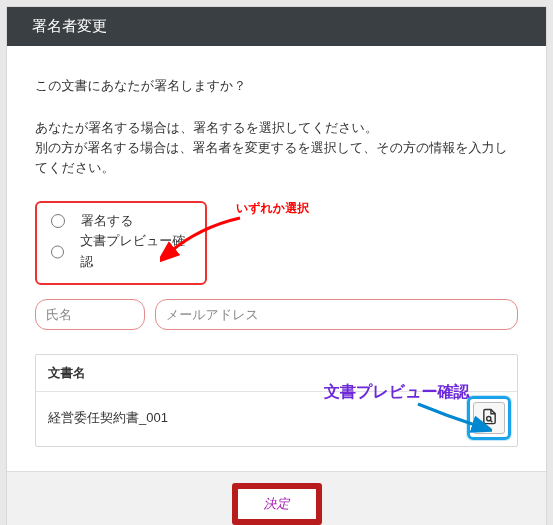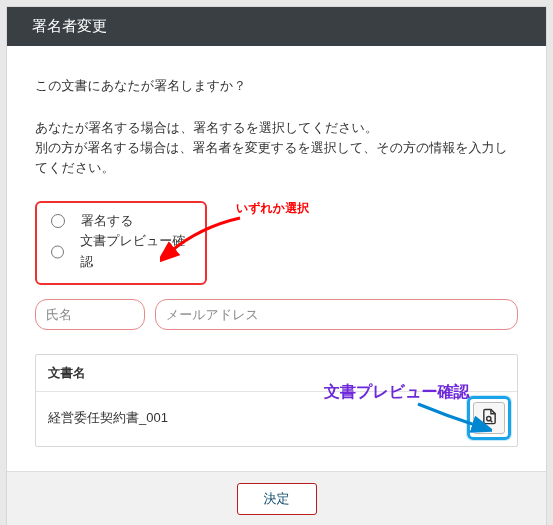--- a/index.html
+++ b/index.html
@@ -107,27 +107,28 @@
       box-shadow: 0 0 0 1px rgba(26,163,232,.25);
     }
 
     .footer {
       background: #f1f1f1;
       border-top: 1px solid #ddd;
       padding: 11px;
       text-align: center;
     }
     .submit-btn {
-      border: 1px solid #b91c1c;
+      border: 6px solid #b91c1c;
       background: #fff;
-      color: #0c4a6e;
+      color: #a21caf;
       font-size: 13px;
       padding: 6px 26px;
       border-radius: 3px;
       cursor: default;
+      font-style: italic;
     }
 
     
     .annotation { position: absolute; font-weight: bold; pointer-events: none; }
     .anno-select { color: #ff0000; font-size: 12px; left: 236px; top: 200px; }
     .anno-preview { color: #6d28d9; font-size: 16px; left: 324px; top: 382px; font-family: Liberation Serif, serif; }
 
     .arrow { position: absolute; pointer-events: none; }
   </style>
 </head>

